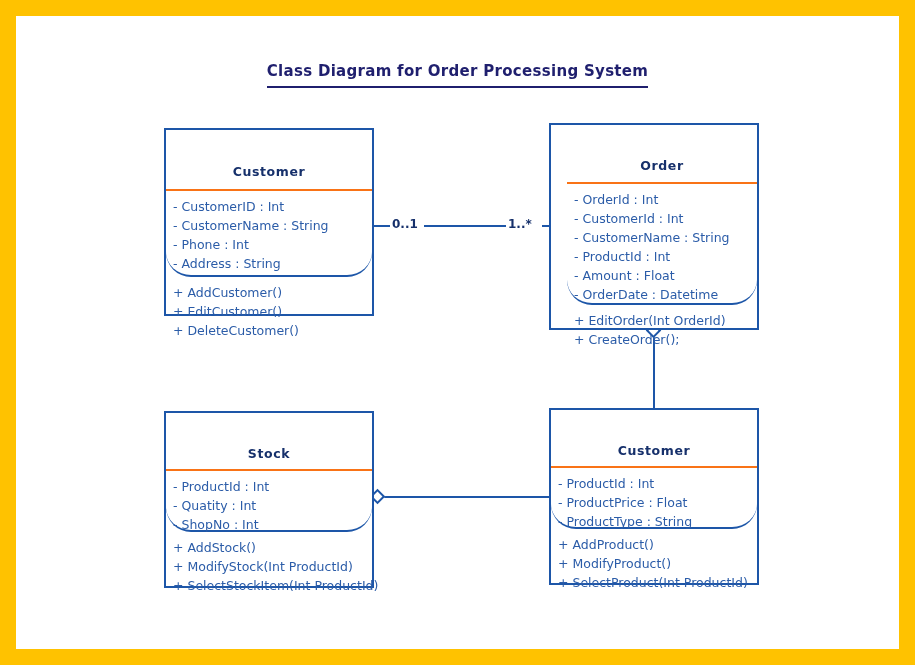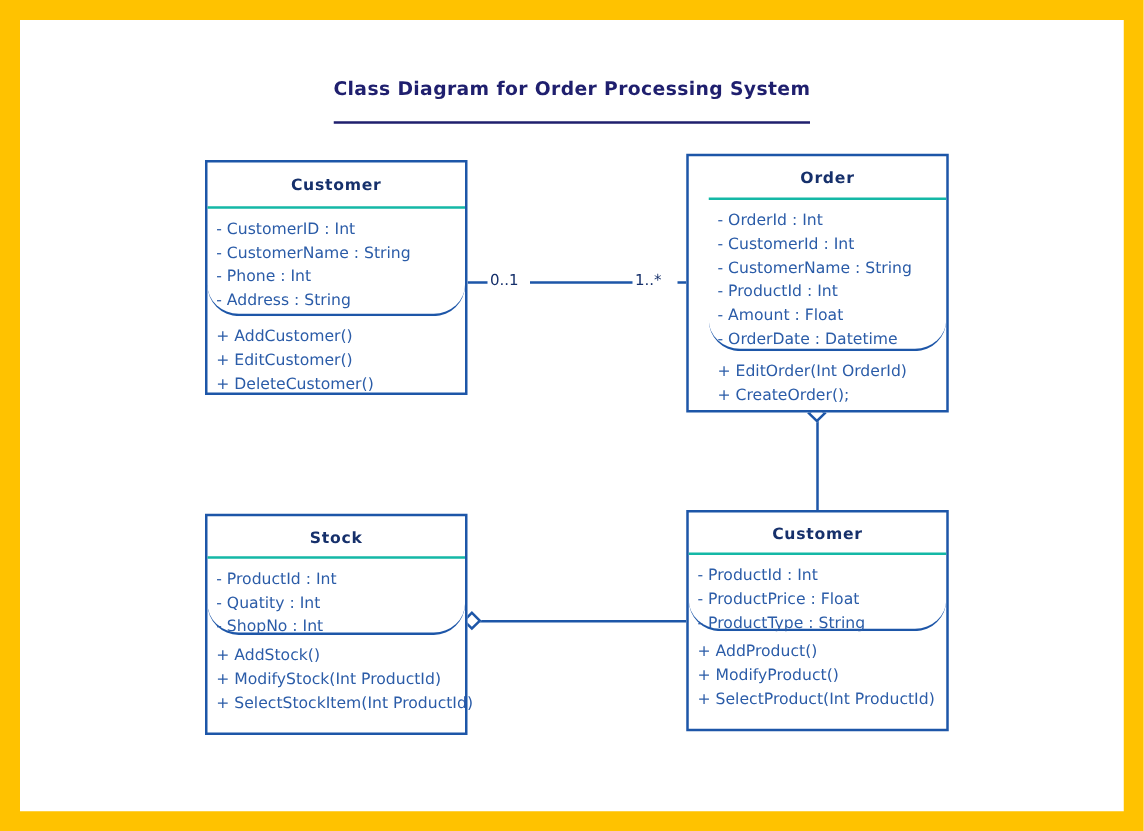--- a/index.html
+++ b/index.html
@@ -39,41 +39,42 @@
     top: 46px;
     width: 883px;
     text-align: center;
     font-size: 15px;
     font-weight: bold;
     color: #1f1f6e;
     letter-spacing: 0.3px;
   }
   #diagram-title span {
     border-bottom: 2px solid #1f1f6e;
-    padding-bottom: 17px;
+    padding-bottom: 6px;
   }
 
   
   .uml-class {
     position: absolute;
     box-sizing: border-box;
     border: 2px solid #1d56a8;
     background: #ffffff;
   }
   .uml-header {
     box-sizing: border-box;
-    border-bottom: 2px solid #14b8a6;
+    border-bottom: 2px solid #f97316;
     text-align: center;
     font-size: 12.5px;
     font-weight: bold;
     color: #16306b;
     letter-spacing: 0.6px;
     display: flex;
     align-items: center;
     justify-content: center;
+    margin-top: 24px;
   }
   .uml-compartment {
     box-sizing: border-box;
     padding: 6px 7px 6px 7px;
   }
   .uml-compartment.attrs {
     border-bottom: 2px solid #1d56a8;
     border-radius: 25px;
   }
   .uml-row {
@@ -90,21 +91,21 @@
     border-top: 2px solid #1d56a8;
   }
   .edge-v {
     position: absolute;
     width: 0;
     border-left: 2px solid #1d56a8;
   }
   .mult-label {
     position: absolute;
     font-size: 12px;
-    font-weight: normal;
+    font-weight: bold;
     color: #16306b;
     white-space: nowrap;
   }
   
   .diamond {
     position: absolute;
     width: 11px;
     height: 11px;
     background: #ffffff;
     border: 2px solid #1d56a8;

